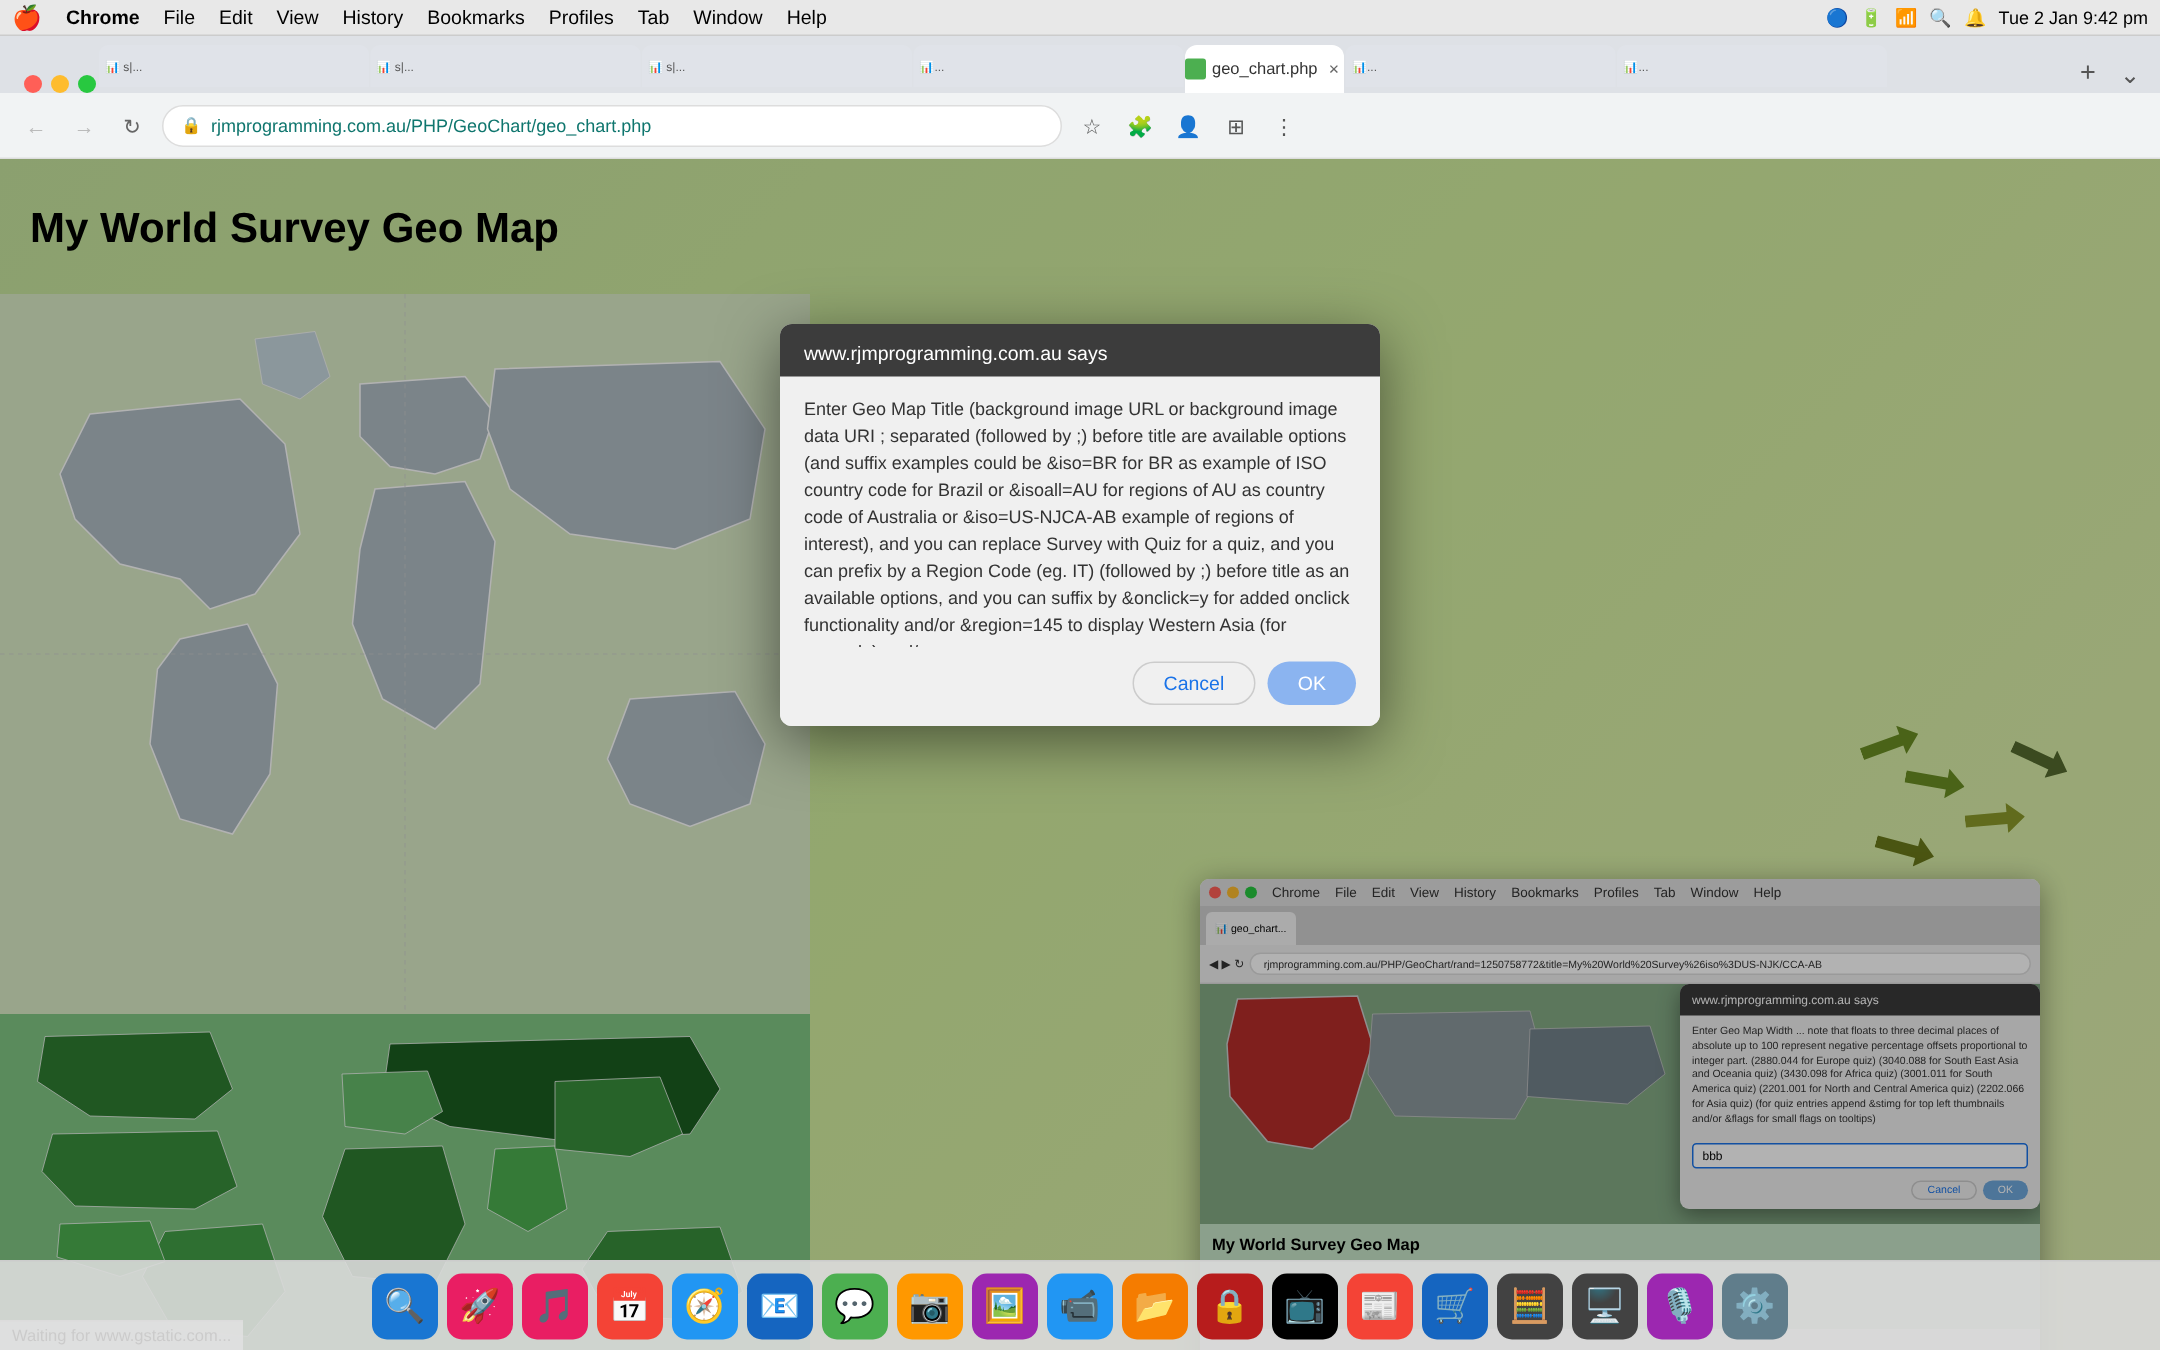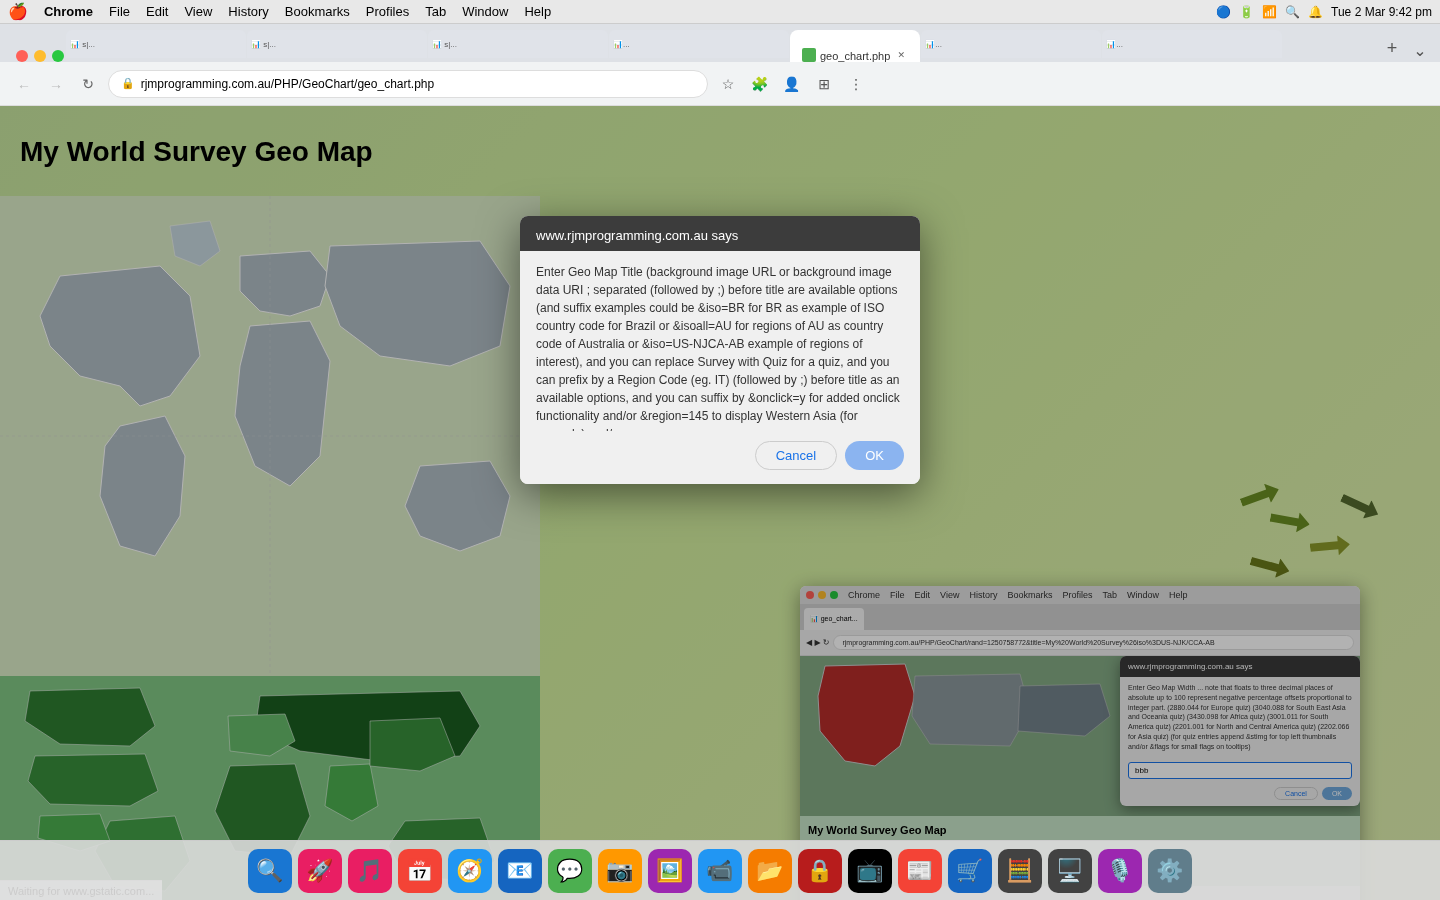--- a/index.html
+++ b/index.html
@@ -50,22 +50,22 @@
       display: flex;
       align-items: flex-end;
       padding: 0 8px;
       gap: 2px;
     }
     .tab {
       height: 32px;
       background: #f1f3f4;
       border-radius: 8px 8px 0 0;
       display: flex;
-      align-items: flex-end;
-      padding: 0 12px;
+      align-items: center;
+      padding: 0 0;
       gap: 4px;
       font-size: 11px;
       color: #333;
       min-width: 80px;
       max-width: 200px;
     }
     .tab.active {
       background: #fff;
     }
     .tab-favicon {
@@ -149,21 +149,21 @@
       border: 1px solid #ddd;
       border-radius: 14px;
       display: flex;
       align-items: center;
       padding: 0 12px;
       gap: 6px;
       font-size: 12px;
       color: #333;
     }
     .url-lock { font-size: 11px; color: #666; }
-    .url-text { color: #000000; font-size: 12px; }
+    .url-text { color: #0f766e; font-size: 12px; }
     .star-btn, .ext-btn, .profile-btn, .menu-btn {
       width: 24px;
       height: 24px;
       display: flex;
       align-items: center;
       justify-content: center;
       font-size: 14px;
       color: #555;
       cursor: pointer;
     }
@@ -561,21 +561,21 @@
   <span class="menubar-item">Profiles</span>
   <span class="menubar-item">Tab</span>
   <span class="menubar-item">Window</span>
   <span class="menubar-item">Help</span>
   <div class="menubar-right">
     <span>🔵</span>
     <span>🔋</span>
     <span>📶</span>
     <span>🔍</span>
     <span>🔔</span>
-    <span>Tue 2 Mar  9:42 pm</span>
+    <span>Tue 2 Jan  9:42 pm</span>
   </div>
 </div>
 
 <div class="browser-window">
 
   <div class="tab-bar">
     <div class="traffic-lights">
       <div class="traffic-light tl-red"></div>
       <div class="traffic-light tl-yellow"></div>
       <div class="traffic-light tl-green"></div>

